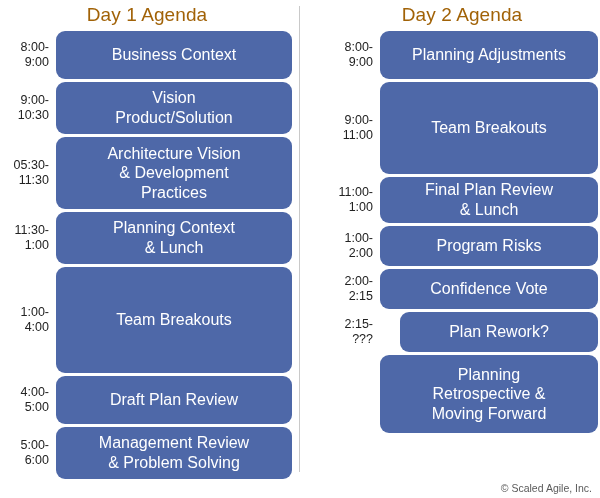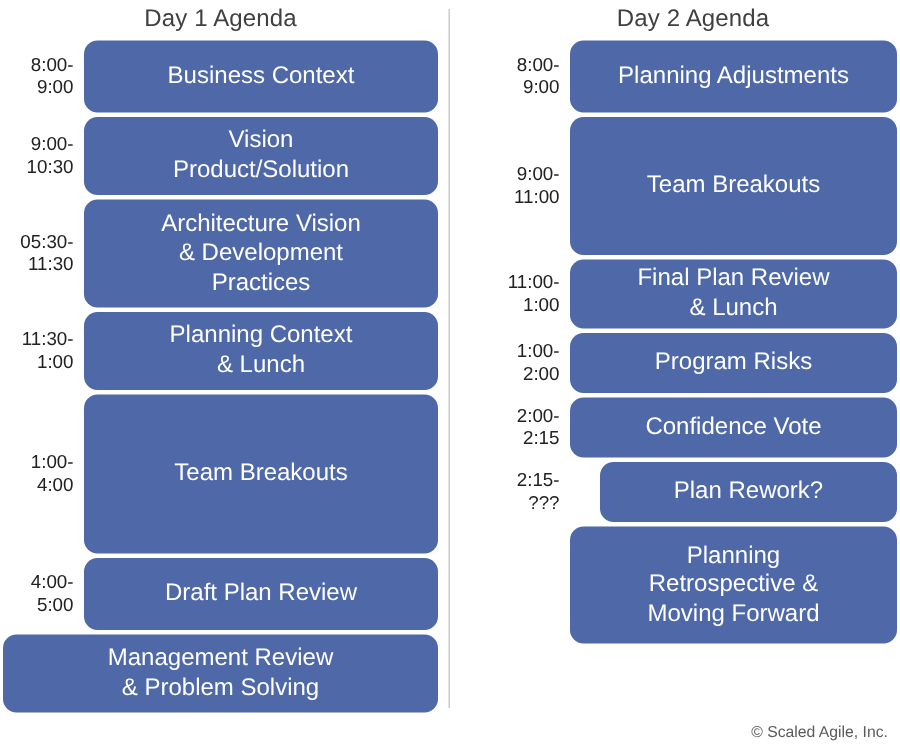--- a/index.html
+++ b/index.html
@@ -31,22 +31,22 @@
   .column {
     position: absolute;
     top: 0;
     width: 290px;
   }
   .column.left { left: 2px; }
   .column.right { left: 308px; }
 
   .col-title {
     text-align: center;
-    font-size: 16px;
-    color: #404040;
+    font-size: 19px;
+    color: #a16207;
     padding-top: 4px;
     padding-bottom: 5px;
     letter-spacing: 0.1px;
   }
   .col-title.right-title {
     padding-left: 18px;
   }
 
   .rows {
     position: relative;
@@ -169,20 +169,24 @@
             <span>4:00-</span>
             <span>5:00</span>
           </div>
           <div class="session">
             <div>
               <span>Draft Plan Review</span>
             </div>
           </div>
         </div>
         <div class="row" style="height: 52px;">
+          <div class="time">
+            <span>5:00-</span>
+            <span>6:00</span>
+          </div>
           <div class="session">
             <div>
               <span>Management Review</span>
               <span>&amp; Problem Solving</span>
             </div>
           </div>
         </div>
       </div>
   </div>
 

